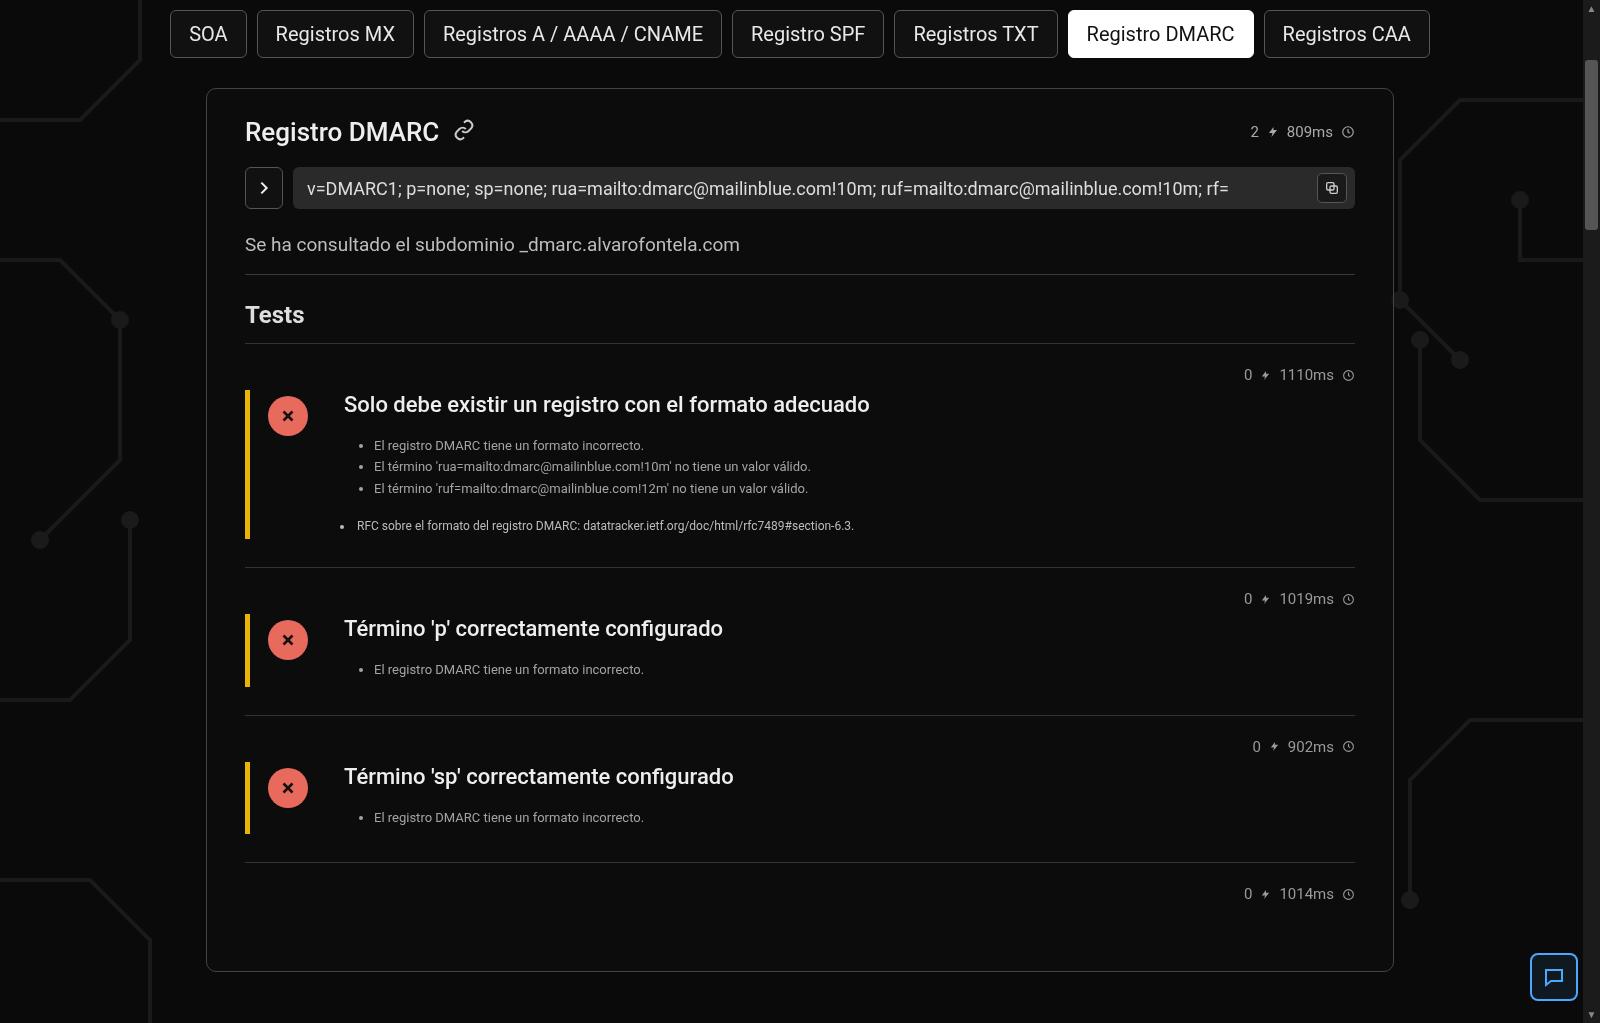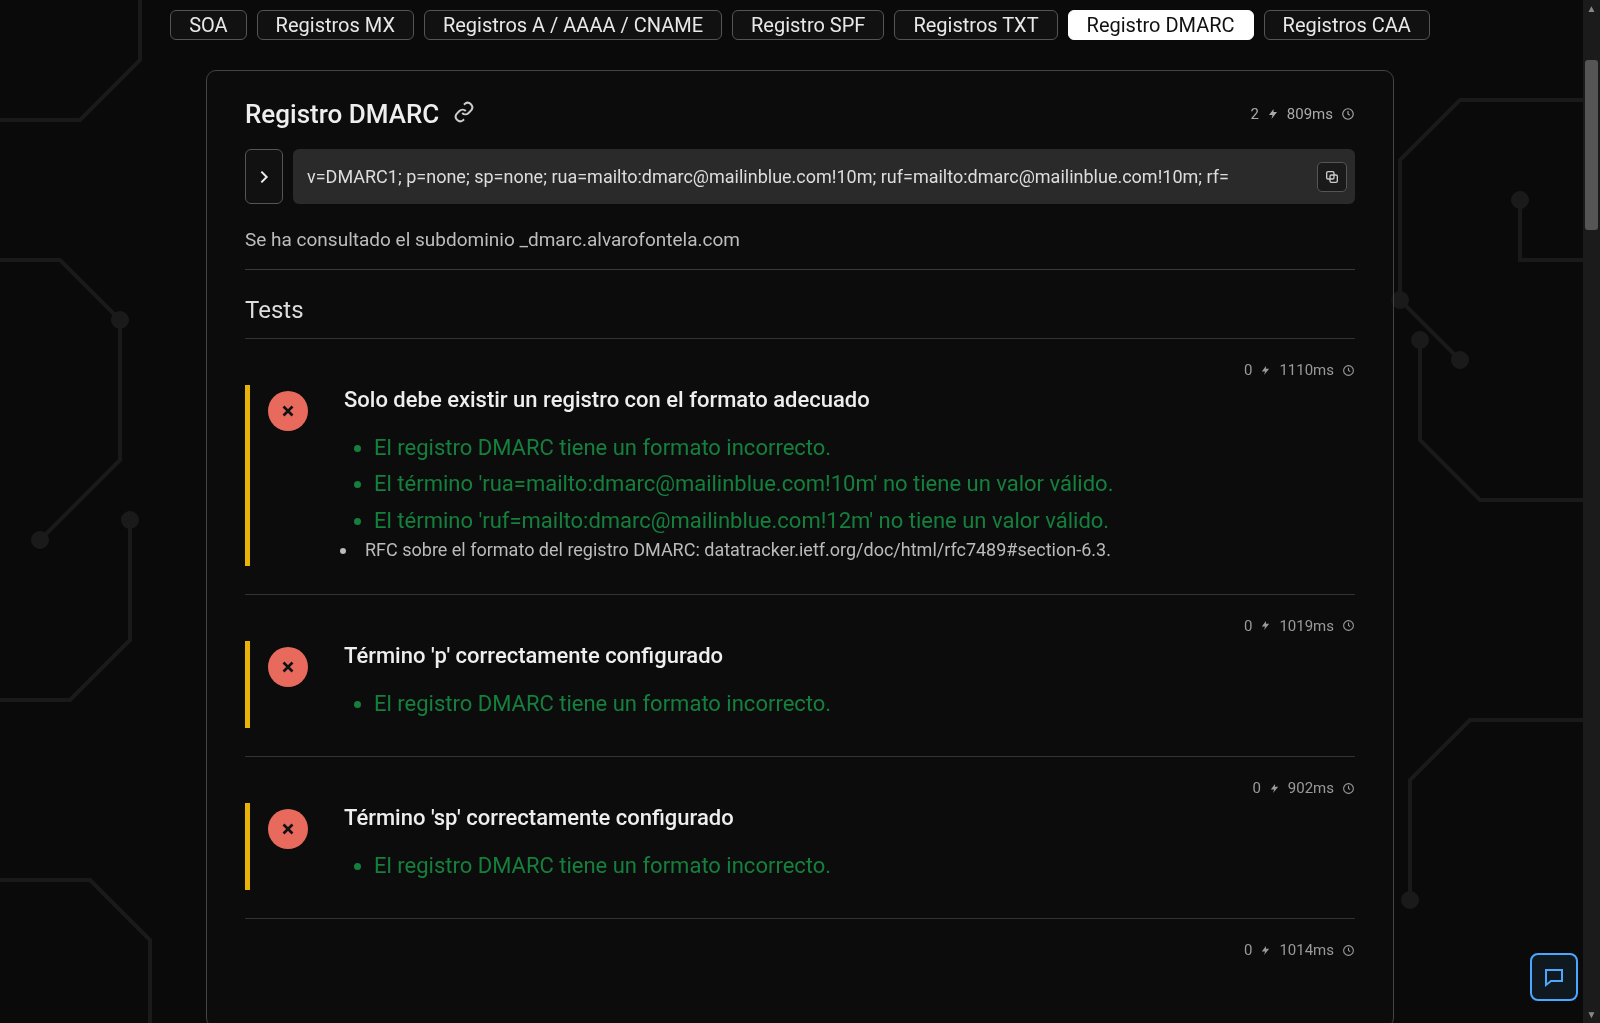--- a/index.html
+++ b/index.html
@@ -29,21 +29,21 @@
   .tabs {
     display: flex;
     gap: 10px;
     padding: 10px 0 0 0;
     justify-content: center;
   }
   .tab {
     border: 1px solid #555;
     background: #111;
     color: #e8e8e8;
-    padding: 2px 18px;
+    padding: 11px 18px;
     font-size: 20px;
     border-radius: 6px;
     cursor: pointer;
     white-space: nowrap;
   }
   .tab.active {
     background: #fff;
     color: #111;
     border-color: #fff;
   }
@@ -97,21 +97,21 @@
     cursor: pointer;
     font-size: 20px;
   }
   .record-box {
     flex: 1;
     background: #2a2a2a;
     border-radius: 6px;
     display: flex;
     align-items: center;
     padding: 0 8px 0 14px;
-    height: 55px;
+    height: 42px;
     overflow: hidden;
   }
   .record-text {
     flex: 1;
     color: #ddd;
     font-size: 18px;
     white-space: nowrap;
     overflow: hidden;
   }
   .copy-btn {
@@ -133,21 +133,21 @@
     margin-bottom: 18px;
   }
   hr.sep {
     border: none;
     border-top: 1px solid #3a3a3a;
     margin: 0 0 26px 0;
   }
   .tests-title {
     font-size: 24px;
     color: #ddd;
-    font-weight: 400;
+    font-weight: 700;
     margin-bottom: 14px;
   }
   hr.thin { border:none; border-top:1px solid #333; margin-bottom:22px;}
   .test-block { margin-bottom: 28px; }
   .test-meta {
     display: flex;
     justify-content: flex-end;
     color: #9a9a9a;
     font-size: 15px;
     gap: 8px;
@@ -175,29 +175,30 @@
   .test-content { flex: 1; }
   .test-title {
     font-size: 22px;
     color: #eee;
     font-weight: 500;
     margin-bottom: 18px;
   }
   .test-points {
     list-style: disc;
     padding-left: 30px;
-    color: #15803d;
-    font-size: 22px;
+    color: #a3a3a3;
+    font-size: 13px;
     line-height: 1.65;
   }
   .test-refs {
     list-style: disc;
     padding-left: 4px;
     color: #bbb;
-    font-size: 18px;
+    font-size: 12px;
+    margin-top: 20px;
     margin-left: -8px;
   }
   .test-refs li { list-style-position: inside; }
   .ref-link { color: #bbb; text-decoration: none; }
   .chat-widget {
     position: fixed;
     right: 22px;
     bottom: 22px;
     width: 48px;
     height: 48px;

